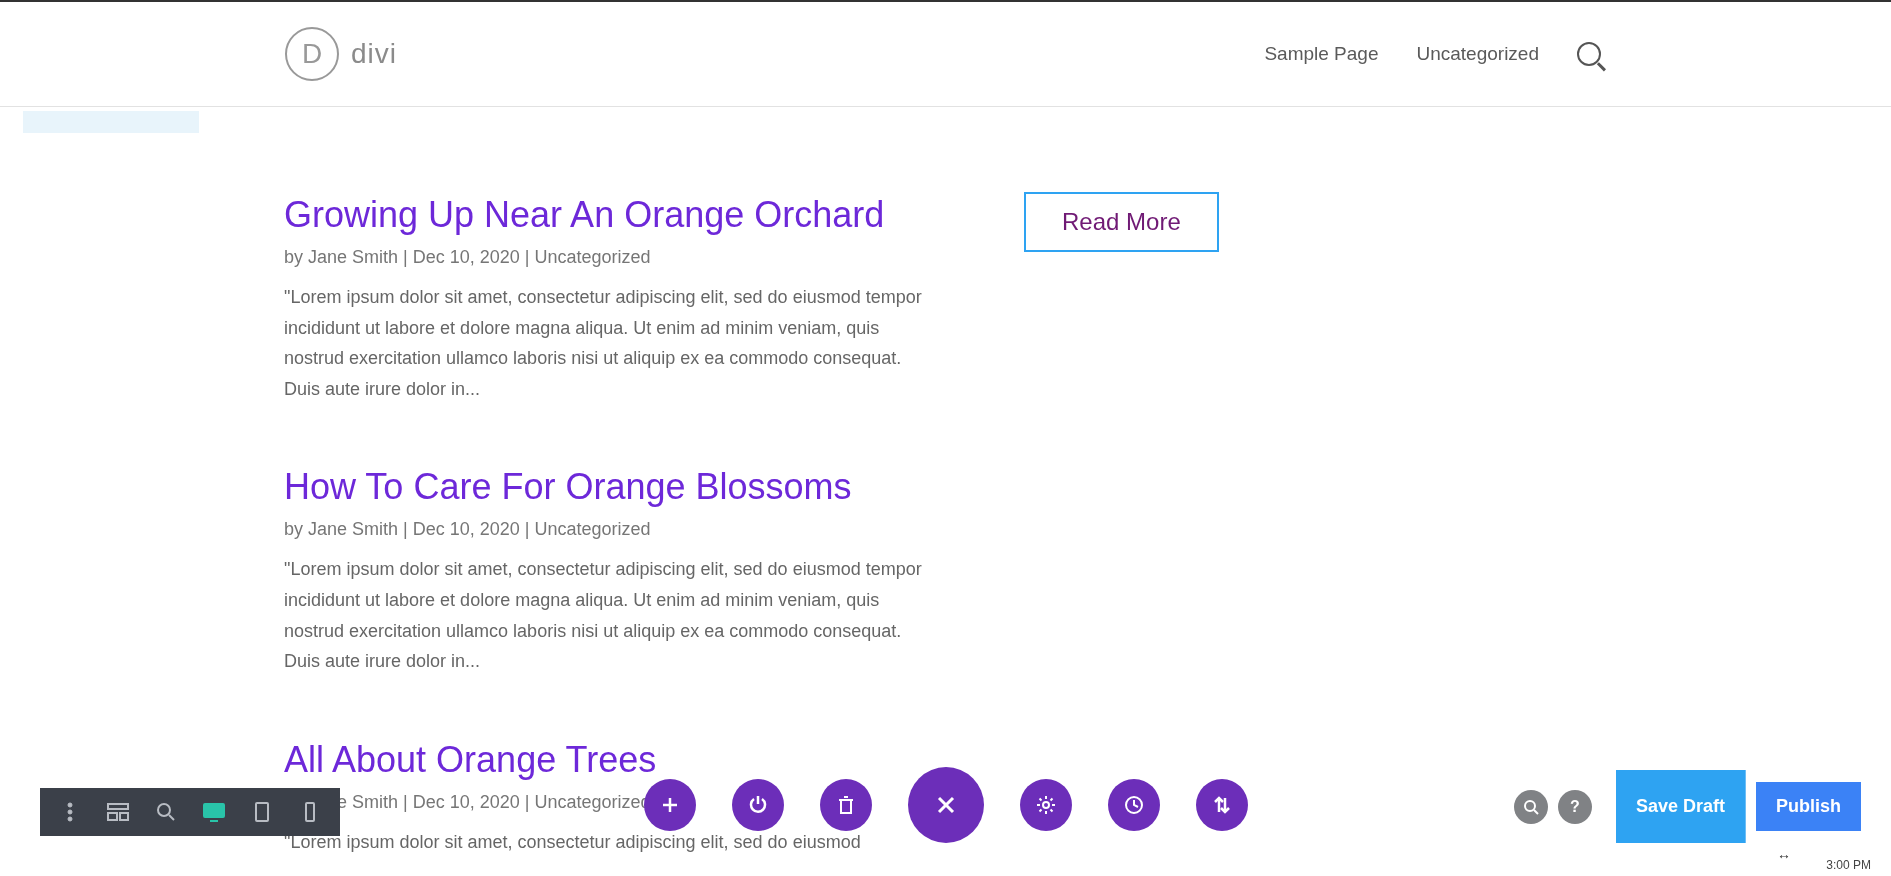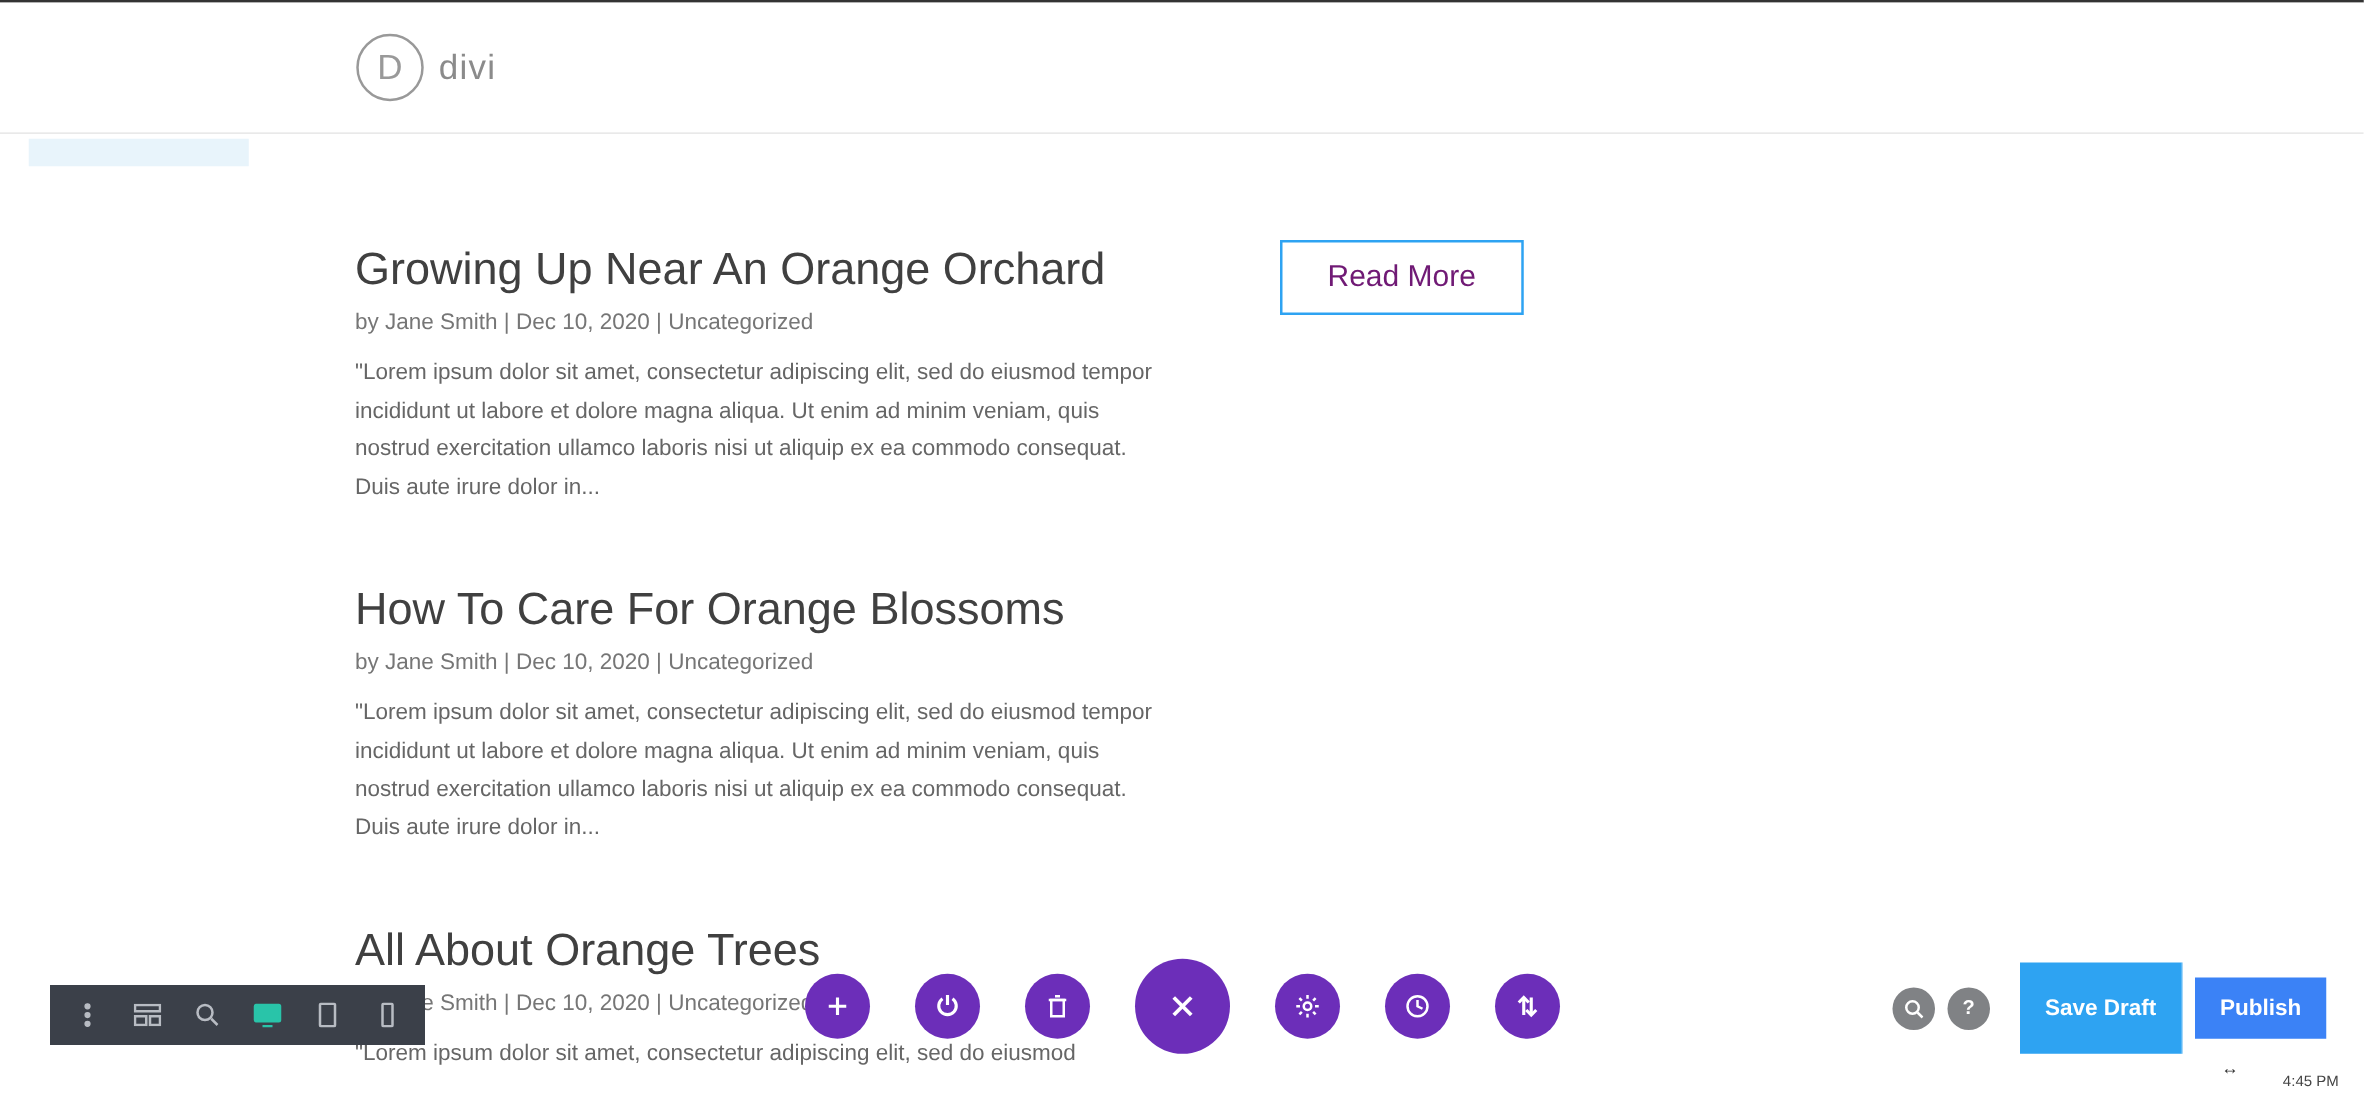--- a/index.html
+++ b/index.html
@@ -90,21 +90,21 @@
   .post-row {
     display: flex;
     margin-bottom: 60px;
   }
   .post-col {
     width: 640px;
   }
   .post-title {
     font-size: 36px;
     font-weight: 500;
-    color: #404040;
+    color: #6d28d9;
     margin-bottom: 10px;
     line-height: 1.25;
   }
   .post-meta {
     color: #767676;
     font-size: 18px;
     margin-bottom: 14px;
   }
   .post-excerpt {
     color: #666;
@@ -226,20 +226,25 @@
     color: #444;
   }
 </style>
 </head>
 <body>
 
 <div class="header">
   <div class="logo">
     <div class="logo-circle">D</div>
     <div class="logo-text">divi</div>
+  </div>
+  <div class="nav">
+    <a href="#">Sample Page</a>
+    <a href="#">Uncategorized</a>
+    <div class="search-icon-top"></div>
   </div>
 </div>
 
 <div class="blue-tab"></div>
 
 <div class="content">
 
   <div class="post-row">
     <div class="post-col">
       <h2 class="post-title">Growing Up Near An Orange Orchard</h2>
@@ -368,13 +373,13 @@
         <circle cx="7" cy="7" r="5"></circle>
         <line x1="11" y1="11" x2="15" y2="15"></line>
       </svg>
   </div>
   <div class="round-grey">?</div>
   <button class="save-draft-btn">Save Draft</button>
   <button class="publish-btn">Publish</button>
 </div>
 
 <div class="resize-handle">↔</div>
-<div class="time-corner">4:45 PM</div>
+<div class="time-corner">3:00 PM</div>
 
 </body></html>

